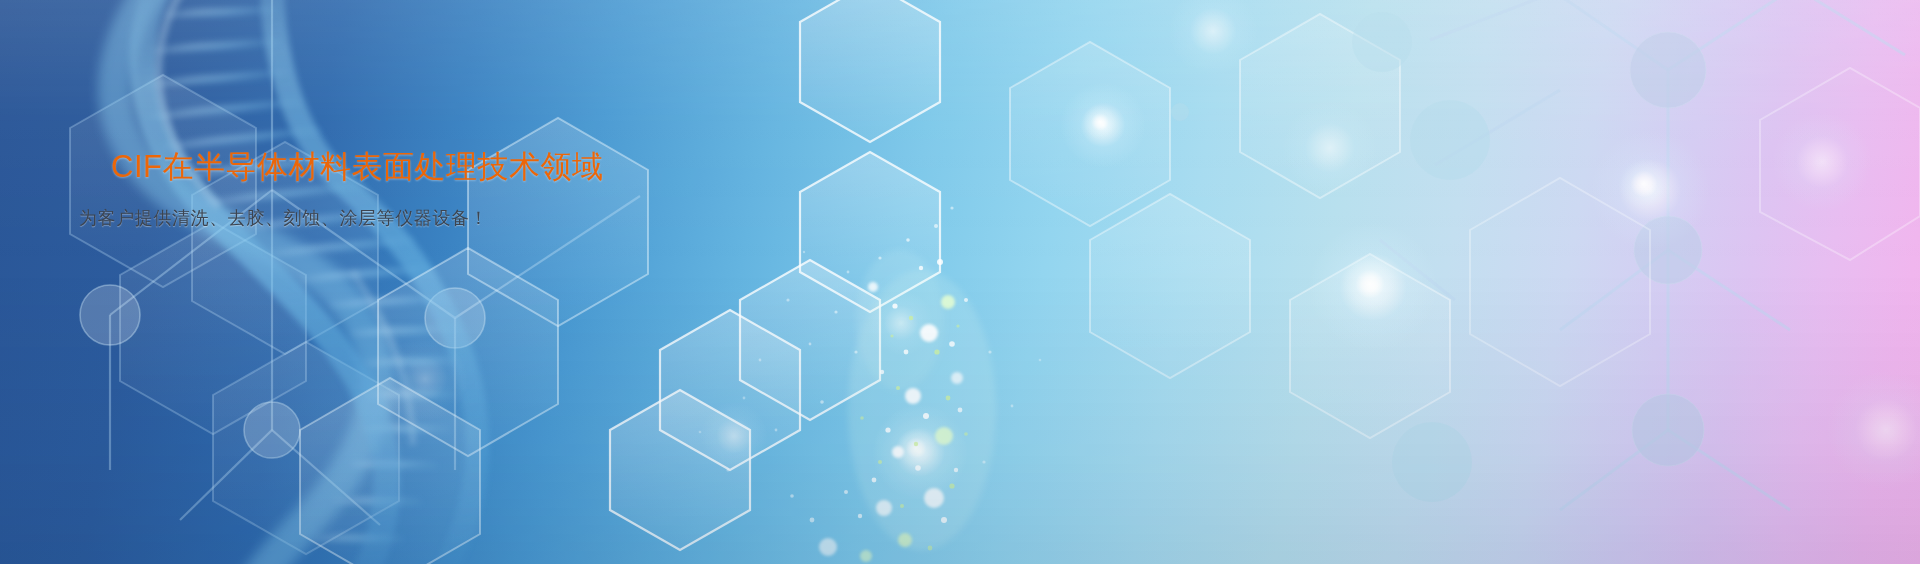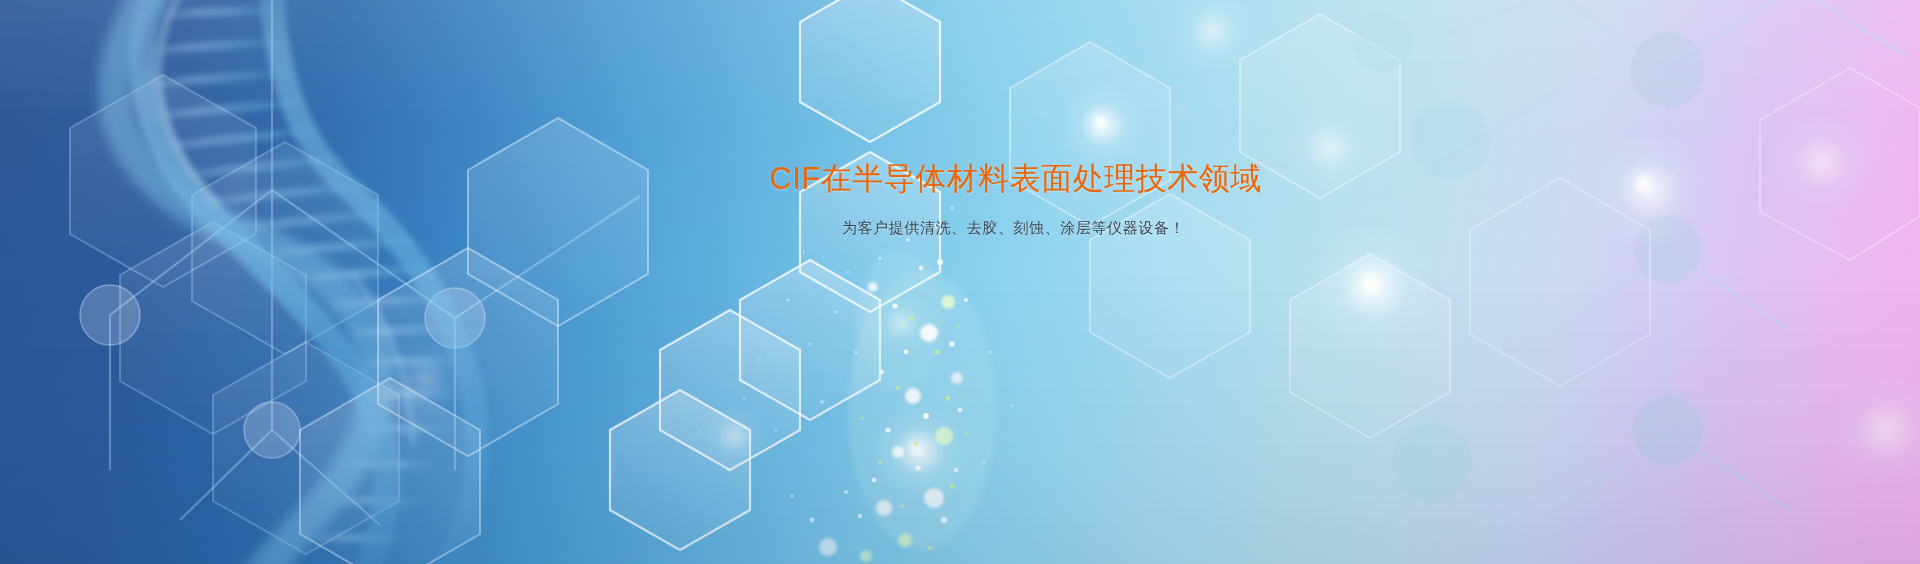--- a/index.html
+++ b/index.html
@@ -72,42 +72,41 @@
       rgba(220,245,255,.22) 52%,
       rgba(255,255,255,0) 100%);
     pointer-events:none;
   }
 
   
   .copy{
     position:absolute;
     left:1px; right:0;
     top:148px;
-    text-align:center;
+    text-align:left;
     pointer-events:none;
-    margin-top:12px;
   }
   .headline{
     margin:0;
     font-size:31px;
     line-height:1.25;
     font-weight:400;
     letter-spacing:.5px;
     color:#ec6608;
     text-shadow:0 1px 2px rgba(255,255,255,.35);
     padding-left:110px;
   }
   .subline{
     margin:18px 0 0 0;
-    font-size:15px;
+    font-size:18px;
     line-height:1.5;
     font-weight:400;
     letter-spacing:.6px;
     color:#3c4450;
-    padding-left:106px;
+    padding-left:78px;
     text-shadow:0 1px 1px rgba(255,255,255,.4);
   }
 </style>
 </head>
 <body>
 
 <div class="banner">
 
   <svg class="svg-layer" viewBox="0 0 1920 564" preserveAspectRatio="none" aria-hidden="true">
     <defs>

